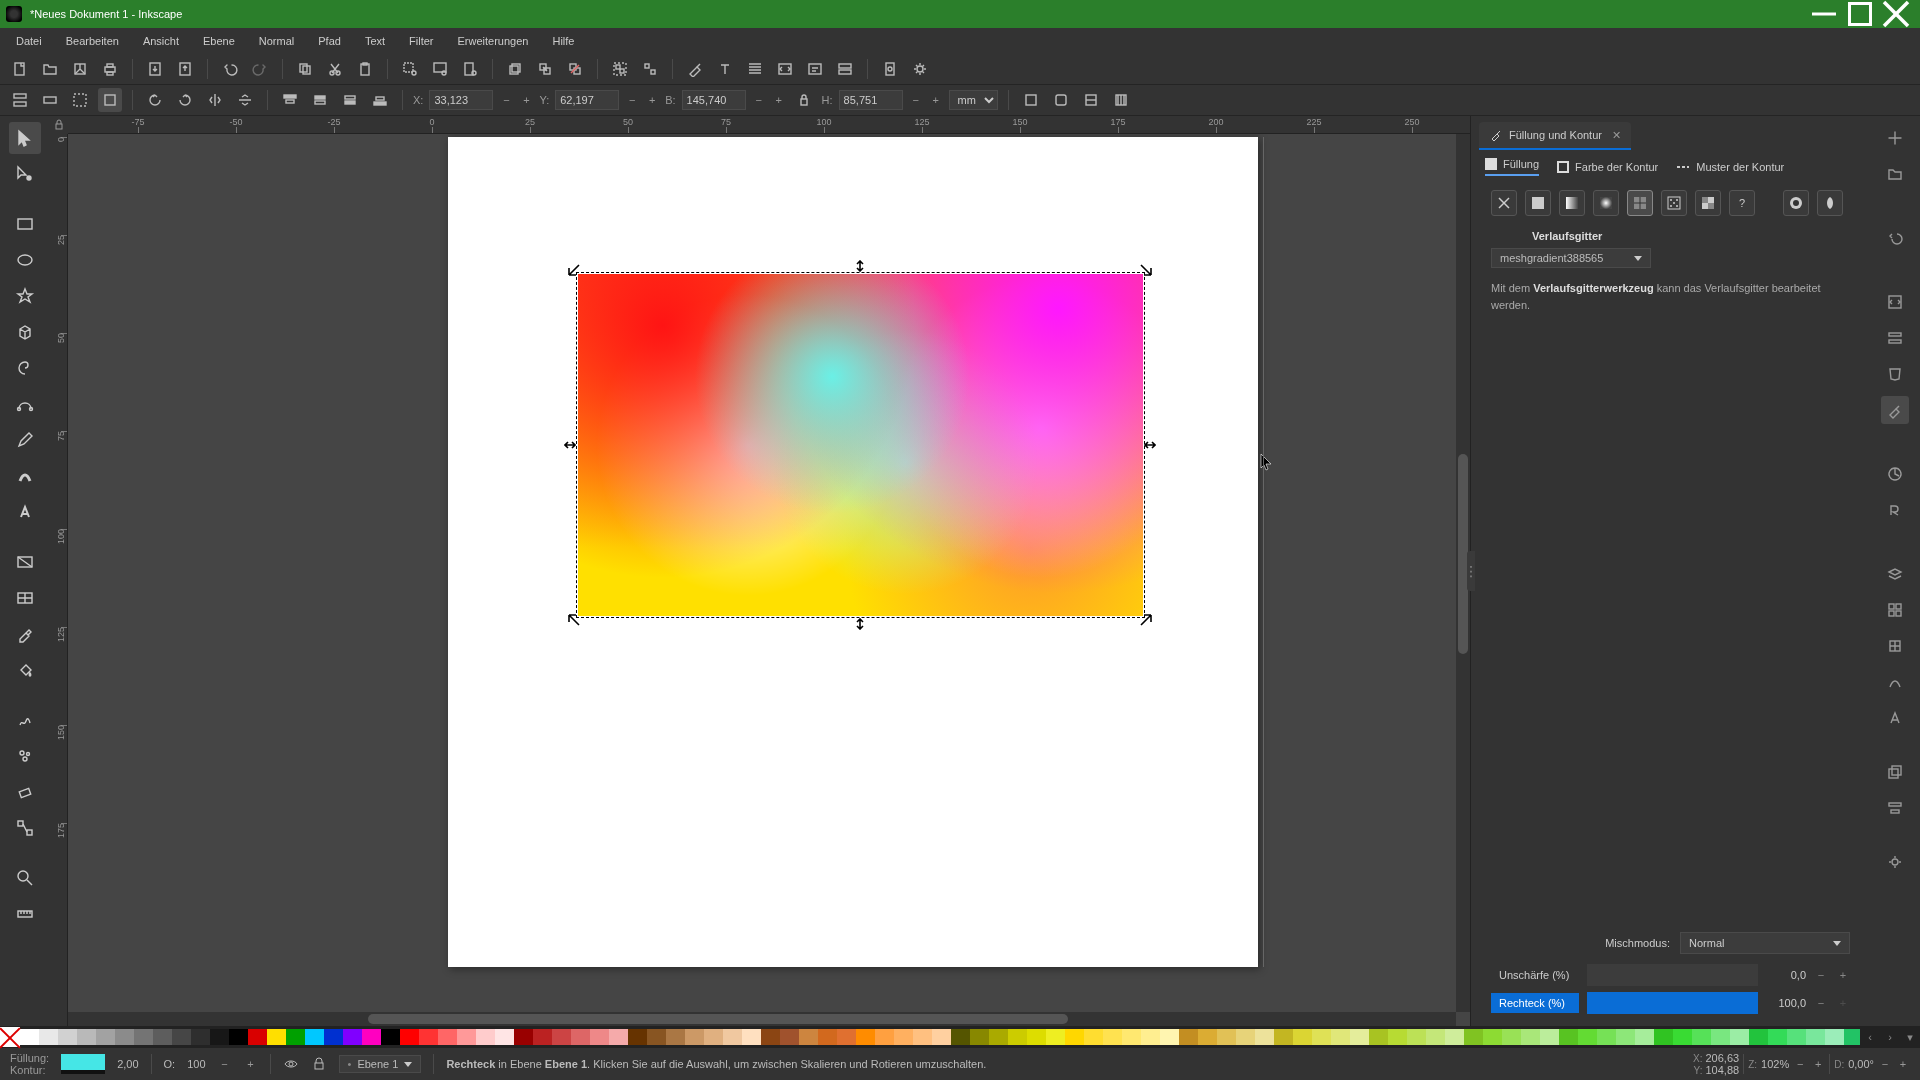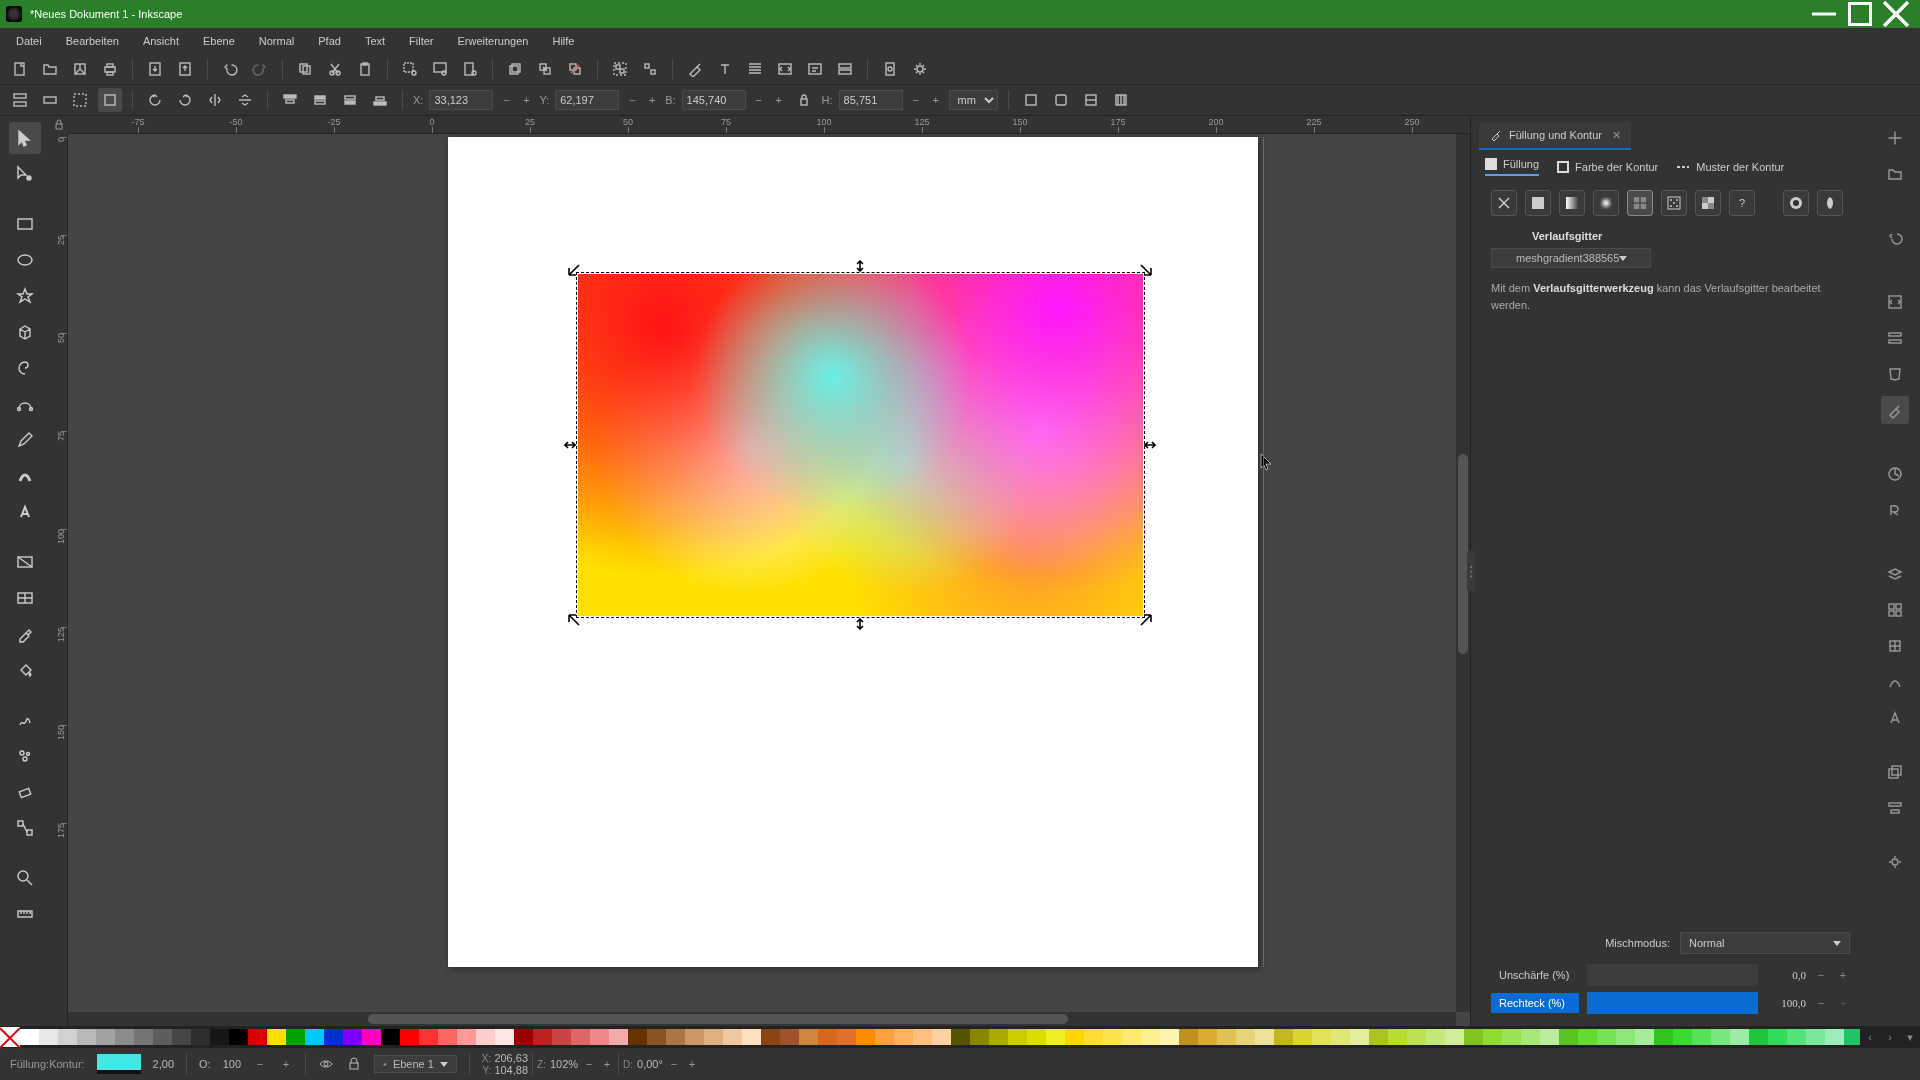--- a/index.html
+++ b/index.html
@@ -64,44 +64,44 @@
 .panel { width:400px; background:#333; display:flex; flex-direction:column; border-left:1px solid #222; }
 .paneltab { height:28px; display:flex; align-items:center; padding:0 10px; gap:6px; border-bottom:2px solid #0a6dd6; margin:6px 8px 0 8px; background:#3a3a3a; width:max-content; border-radius:4px 4px 0 0; }
 .subtabs { display:flex; gap:18px; padding:8px 14px; }
 .subtab { display:flex; align-items:center; gap:6px; cursor:pointer; color:#ccc; }
 .subtab.active { border-bottom:2px solid #5a9ff0; padding-bottom:4px; }
 .fillbtns { display:flex; gap:8px; padding:6px 20px 10px 20px; }
 .fbtn { width:26px; height:26px; border:1px solid #555; display:flex; align-items:center; justify-content:center; cursor:pointer; border-radius:3px; background:#3a3a3a; }
 .fbtn.active { background:#4a4a4a; border-color:#888; }
 .fbtn svg { width:16px; height:16px; }
 .panelbody { padding:4px 20px; flex:1; color:#bbb; }
-.dropdown { background:#3c3c3c; border:1px solid #4a4a4a; padding:3px 24px; width:160px; display:flex; justify-content:space-between; align-items:center; margin-top:6px; cursor:pointer; }
+.dropdown { background:#3c3c3c; border:1px solid #4a4a4a; padding:3px 8px; width:160px; display:flex; justify-content:space-between; align-items:center; margin-top:6px; cursor:pointer; }
 .hint b { color:#ddd;text-align:center; }
 .hint { margin-top:12px; line-height:1.5; color:#aaa; }
 .panelbottom { padding:8px 20px 12px 20px; }
 .blendrow { display:flex; align-items:center; justify-content:flex-end; gap:10px; margin-bottom:10px; }
 .blendsel { flex:0 0 170px; background:#3c3c3c; border:1px solid #4a4a4a; padding:4px 8px; display:flex; justify-content:space-between; align-items:center; }
 .sliderrow { display:flex; align-items:center; gap:8px; margin-top:6px; }
 .sliderlabel { flex:0 0 88px; padding:4px 8px; }
 .sliderrow.opacity .sliderlabel { background:#0a6dd6; color:#fff; }
 .sliderrow.opacity .track { background:#0a6dd6; }
 .sliderrow .track { flex:1; height:22px; background:#3c3c3c; }
-.sliderrow .val { width:40px; text-align:right;font-family:Liberation Serif, serif; }
+.sliderrow .val { width:40px; text-align:right; }
 .sliderrow .pm { width:14px; text-align:center; color:#888; cursor:pointer; }
 
 .paletterow { height:22px; display:flex; background:#222; align-items:center; }
 .nox { width:20px; height:20px; position:relative; background:#fff; }
 .nox::before, .nox::after { content:""; position:absolute; width:140%; height:2px; background:#d00; left:-20%; top:50%; }
 .nox::before { transform:rotate(45deg); } .nox::after { transform:rotate(-45deg); }
 .swatches { flex:1; display:flex; overflow:hidden; height:16px; }
 .sw { flex:0 0 19px; height:16px; }
 .palbtn { width:20px; color:#888; text-align:center; cursor:pointer; }
 
 .statusbar { height:32px; background:#333; display:flex; align-items:center; padding:0 10px; gap:12px; color:#bbb; }
-.fillind { display:flex; flex-direction:row; font-size:9px; color:#999; }
+.fillind { display:flex; flex-direction:column; font-size:9px; color:#999; }
 .fillsw { width:44px; height:20px; background:#45e6e6; position:relative; }
 .fillsw::after { content:""; position:absolute; left:0; right:0; bottom:0; height:4px; background:#111; }
 .statussep { width:1px; height:20px; background:#4a4a4a; }
 .layerpick { background:#3c3c3c; border:1px solid #4a4a4a; padding:2px 8px; display:flex; align-items:center; gap:6px; }
 .statustxt { flex:1; }
 .zin { display:flex; align-items:center; gap:4px; }
 .zin .zl { color:#888; font-size:10px; }
 .icon-triangle { width:0; height:0; border-left:4px solid transparent; border-right:4px solid transparent; border-top:5px solid #ccc; display:inline-block; }
 .expand-handle { position: absolute; left:-4px; top:50%; transform:translateY(-50%); width:8px; height:40px; background:#3a3a3a; border-radius:3px 0 0 3px; display:flex; align-items:center; justify-content:center; color:#888; font-size:14px; cursor:pointer; }
 .cursor-arrow { position:absolute; left:1192px; top:319px; width:12px; height:18px; pointer-events:none; }
@@ -1027,20 +1027,23 @@
   <svg width="16" height="16" viewBox="0 0 16 16" style="cursor:pointer">
       <rect x="4" y="7" width="8" height="6" stroke="#bbb" fill="none"></rect>
       <path d="M5 7V5a3 3 0 0 1 6 0v2" stroke="#bbb" fill="none"></path>
     </svg>
   <div class="layerpick">
     <span style="color:#888">•</span>
     <span>Ebene 1</span>
     <span class="icon-triangle"></span>
   </div>
   <div class="statussep"></div>
+  <div class="statustxt">
+    <b>Rechteck</b><span> in Ebene </span><b>Ebene 1</b><span>. Klicken Sie auf die Auswahl, um zwischen Skalieren und Rotieren umzuschalten.</span>
+  </div>
   <div class="zin">
     <div style="text-align:right">
       <div><span class="zl">X:</span> <span>206,63</span></div>
       <div><span class="zl">Y:</span> <span>104,88</span></div>
     </div>
     <div class="statussep"></div>
     <span class="zl">Z:</span>
     <span>102%</span>
     <span class="minus">−</span>
     <span class="plus">+</span>

